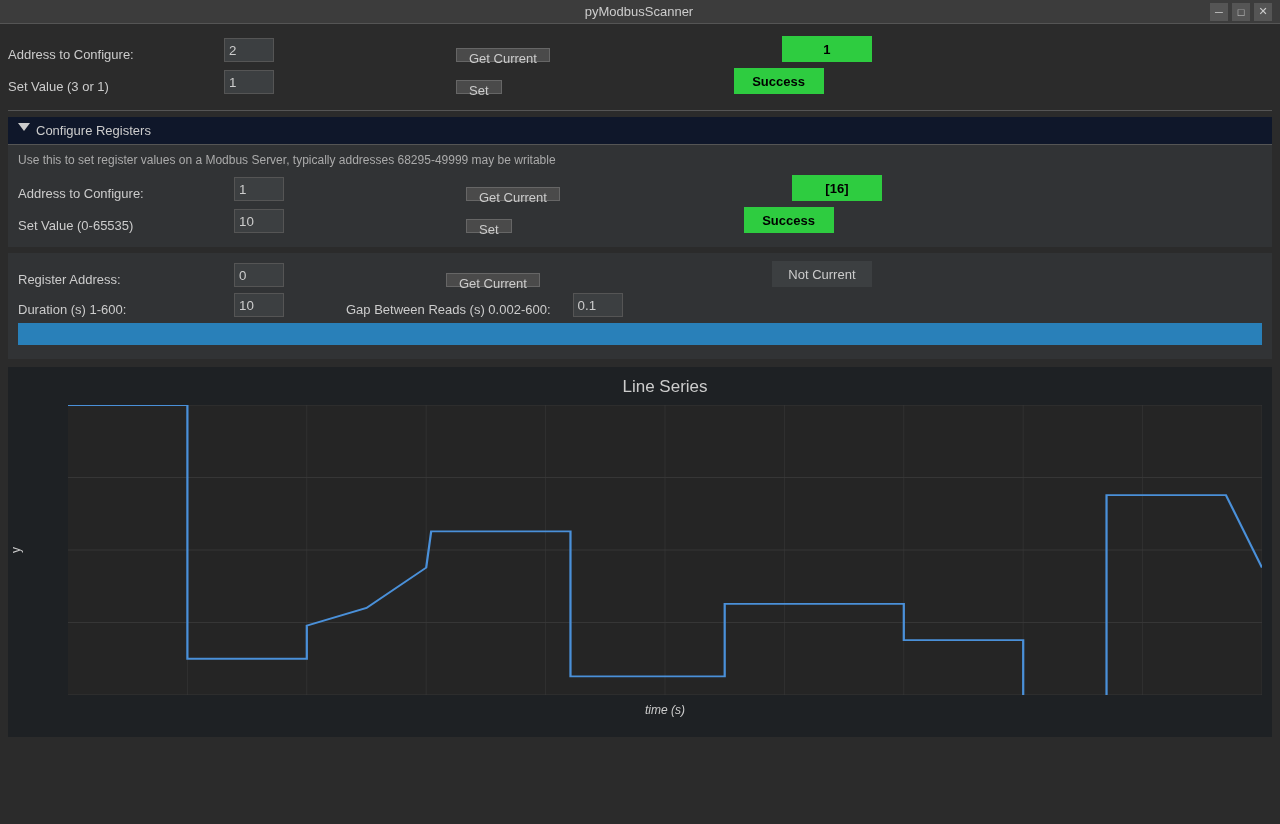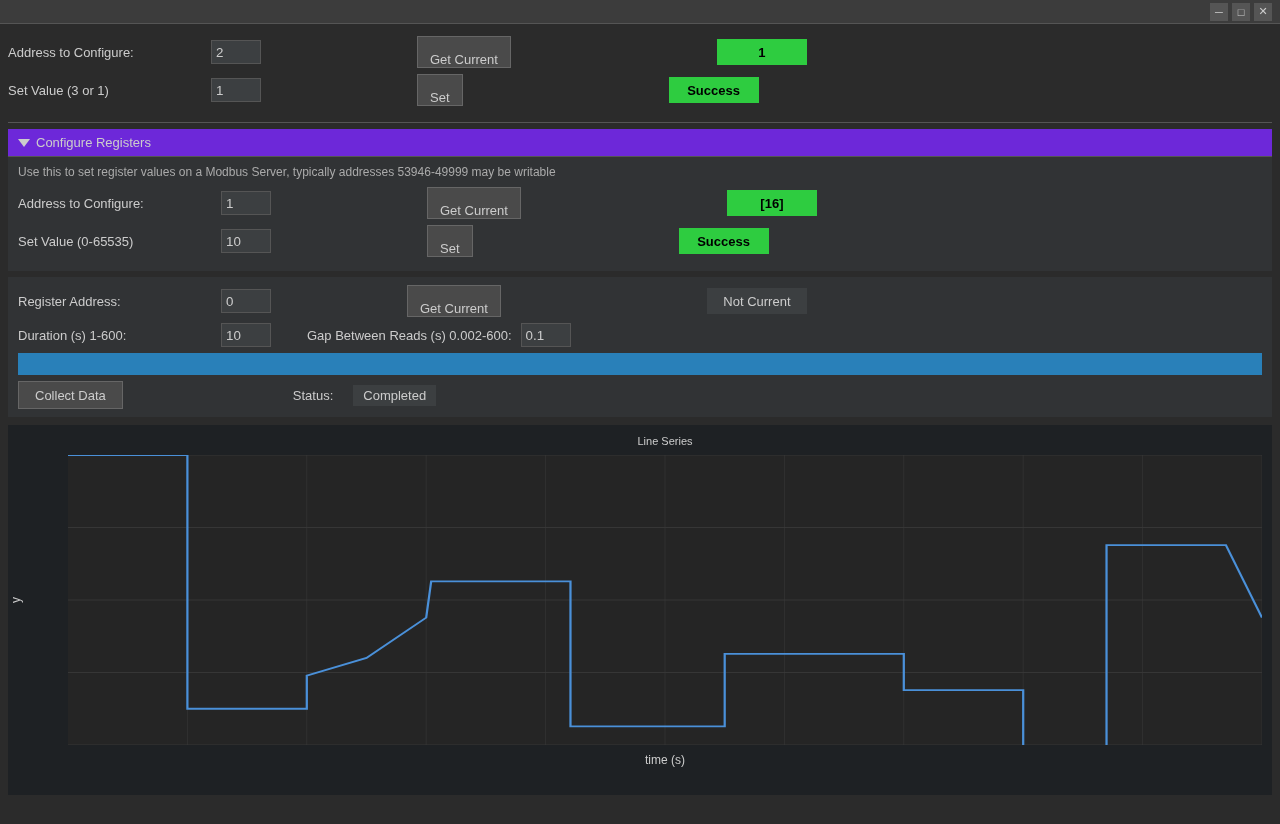--- a/index.html
+++ b/index.html
@@ -49,43 +49,43 @@
       height: calc(824px - 24px);
     }
     
     .section-top {
       background: #2b2b2b;
       padding: 4px 0;
       margin-bottom: 4px;
     }
     .row {
       display: flex;
-      align-items: center;
+      align-items: flex-end;
       margin-bottom: 6px;
-      gap: 3px;
+      gap: 16px;
     }
     .label {
       width: 200px;
       color: #cccccc;
     }
     .input-field {
       width: 50px;
       background: #3c3f41;
       border: 1px solid #555;
       color: #ccc;
       padding: 2px 4px;
       height: 24px;
     }
     .btn {
       background: #4a4a4a;
       border: 1px solid #666;
       color: #ccc;
-      padding: 15px 12px;
+      padding: 2px 12px;
       cursor: pointer;
-      height: 30px;
+      height: 14px;
       font-size: 13px;
     }
     .result-green {
       background: #2ecc40;
       color: #000;
       padding: 3px 10px;
       min-width: 90px;
       height: 26px;
       display: flex;
       align-items: center;
@@ -101,24 +101,24 @@
       display: flex;
       align-items: center;
       justify-content: center;
     }
     
     .section-panel {
       background: #313335;
       margin-bottom: 6px;
     }
     .section-header {
-      background: #6d28d9;
+      background: #0f172a;
       padding: 6px 10px;
       display: flex;
-      align-items: center;
+      align-items: flex-start;
       gap: 6px;
       cursor: pointer;
       border-bottom: 1px solid #555;
     }
     .section-header-title {
       color: #ccc;
       font-size: 13px;
     }
     .triangle-down {
       width: 0; height: 0;
@@ -162,57 +162,59 @@
       background: #1e2124;
       margin-top: 8px;
       padding: 10px 10px 30px 60px;
       position: relative;
       height: 370px;
     }
     .chart-title {
       text-align: center;
       color: #ccc;
       margin-bottom: 8px;
-      font-size: 11px;
+      font-size: 17px;
     }
     .chart-area {
       position: relative;
       width: 100%;
       height: 290px;
     }
     .chart-y-label {
       position: absolute;
       left: -55px;
       top: 50%;
       transform: translateY(-50%) rotate(-90deg);
       color: #ccc;
       font-size: 12px;
     }
     .chart-x-label {
       text-align: center;
       color: #ccc;
       font-size: 12px;
       margin-top: 8px;
+      font-style: italic;
     }
     svg.chart-svg {
       width: 100%;
       height: 100%;
       background: #252525;
     }
     .divider {
       border: none;
       border-top: 1px solid #555;
       margin: 6px 0;
     }
   </style>
 </head>
 <body>
 
 <div class="title-bar">
   <div style="width:60px"></div>
+  <div class="title-bar-title">pyModbusScanner</div>
   <div class="title-bar-controls">
     <button class="title-bar-btn">─</button>
     <button class="title-bar-btn">□</button>
     <button class="title-bar-btn">✕</button>
   </div>
 </div>
 
 <div class="main-content">
 
   <div class="section-top">
@@ -235,21 +237,21 @@
   </div>
 
   <hr class="divider">
 
   <div class="section-panel">
     <div class="section-header">
       <div class="triangle-down"></div>
       <span class="section-header-title">Configure Registers</span>
     </div>
     <div class="section-body">
-      <div class="description-text">Use this to set register values on a Modbus Server, typically addresses 53946-49999 may be writable</div>
+      <div class="description-text">Use this to set register values on a Modbus Server, typically addresses 68295-49999 may be writable</div>
       <div class="row">
         <div class="label">Address to Configure:</div>
         <input class="input-field" type="text" value="1" style="">
         <div style="width:150px"></div>
         <button class="btn">Get Current</button>
         <div style="width:200px"></div>
         <div class="result-green">[16]</div>
       </div>
       <div class="row">
         <div class="label">Set Value (0-65535)</div>
@@ -277,25 +279,20 @@
         <input class="input-field" type="text" value="10" style="">
         <div style="width:30px"></div>
         <div class="label" style="width:auto;margin-right:6px;">Gap Between Reads (s) 0.002-600:</div>
         <input class="input-field" type="text" value="0.1" style="">
       </div>
 
       <div class="progress-bar-container">
         <div class="progress-bar-fill" style="width:100%"></div>
       </div>
 
-      <div class="collect-row">
-        <button class="btn" style="padding:4px 16px;height:28px;">Collect Data</button>
-        <span style="margin-left:150px;">Status:</span>
-        <div class="status-completed">Completed</div>
-      </div>
     </div>
   </div>
 
   <div class="chart-container">
     <div class="chart-title">Line Series</div>
     <div class="chart-area">
       <div class="chart-y-label">y</div>
       <svg class="chart-svg" viewBox="0 0 960 280" preserveAspectRatio="none">
 
         <line x1="0" y1="280" x2="960" y2="280" stroke="#444" stroke-width="0.5"></line>

